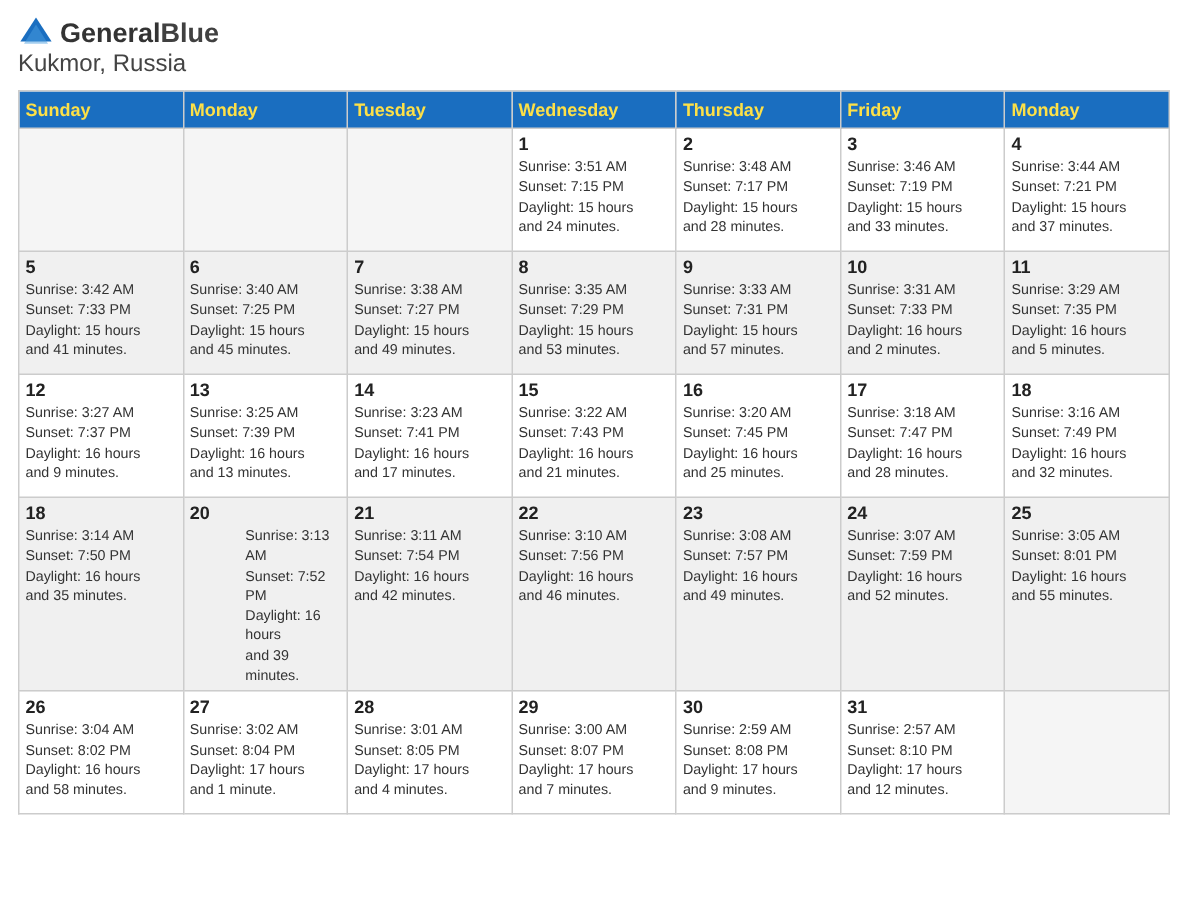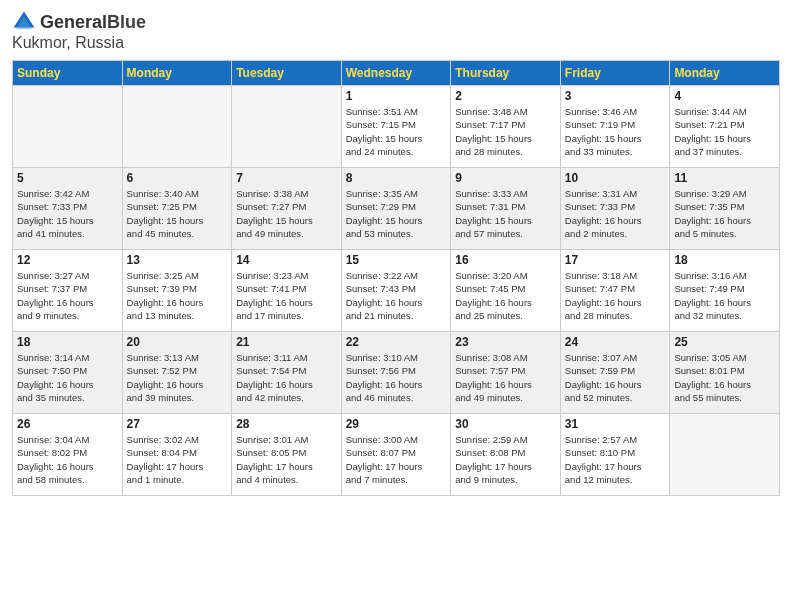--- a/index.html
+++ b/index.html
@@ -269,21 +269,21 @@
         <tr class="row-shaded">
           <td>
             <div class="day-number">18</div>
             <div class="day-info" style="white-space: pre-line;">Sunrise: 3:14 AM
 Sunset: 7:50 PM
 Daylight: 16 hours
 and 35 minutes.</div>
           </td>
           <td>
             <div class="day-number">20</div>
-            <div class="day-info" style="white-space: pre-line;">Sunrise: 3:13 AM
+            <div class="day-info" style="white-space: pre-line; margin-left: 37px;">Sunrise: 3:13 AM
 Sunset: 7:52 PM
 Daylight: 16 hours
 and 39 minutes.</div>
           </td>
           <td>
             <div class="day-number">21</div>
             <div class="day-info" style="white-space: pre-line;">Sunrise: 3:11 AM
 Sunset: 7:54 PM
 Daylight: 16 hours
 and 42 minutes.</div>

